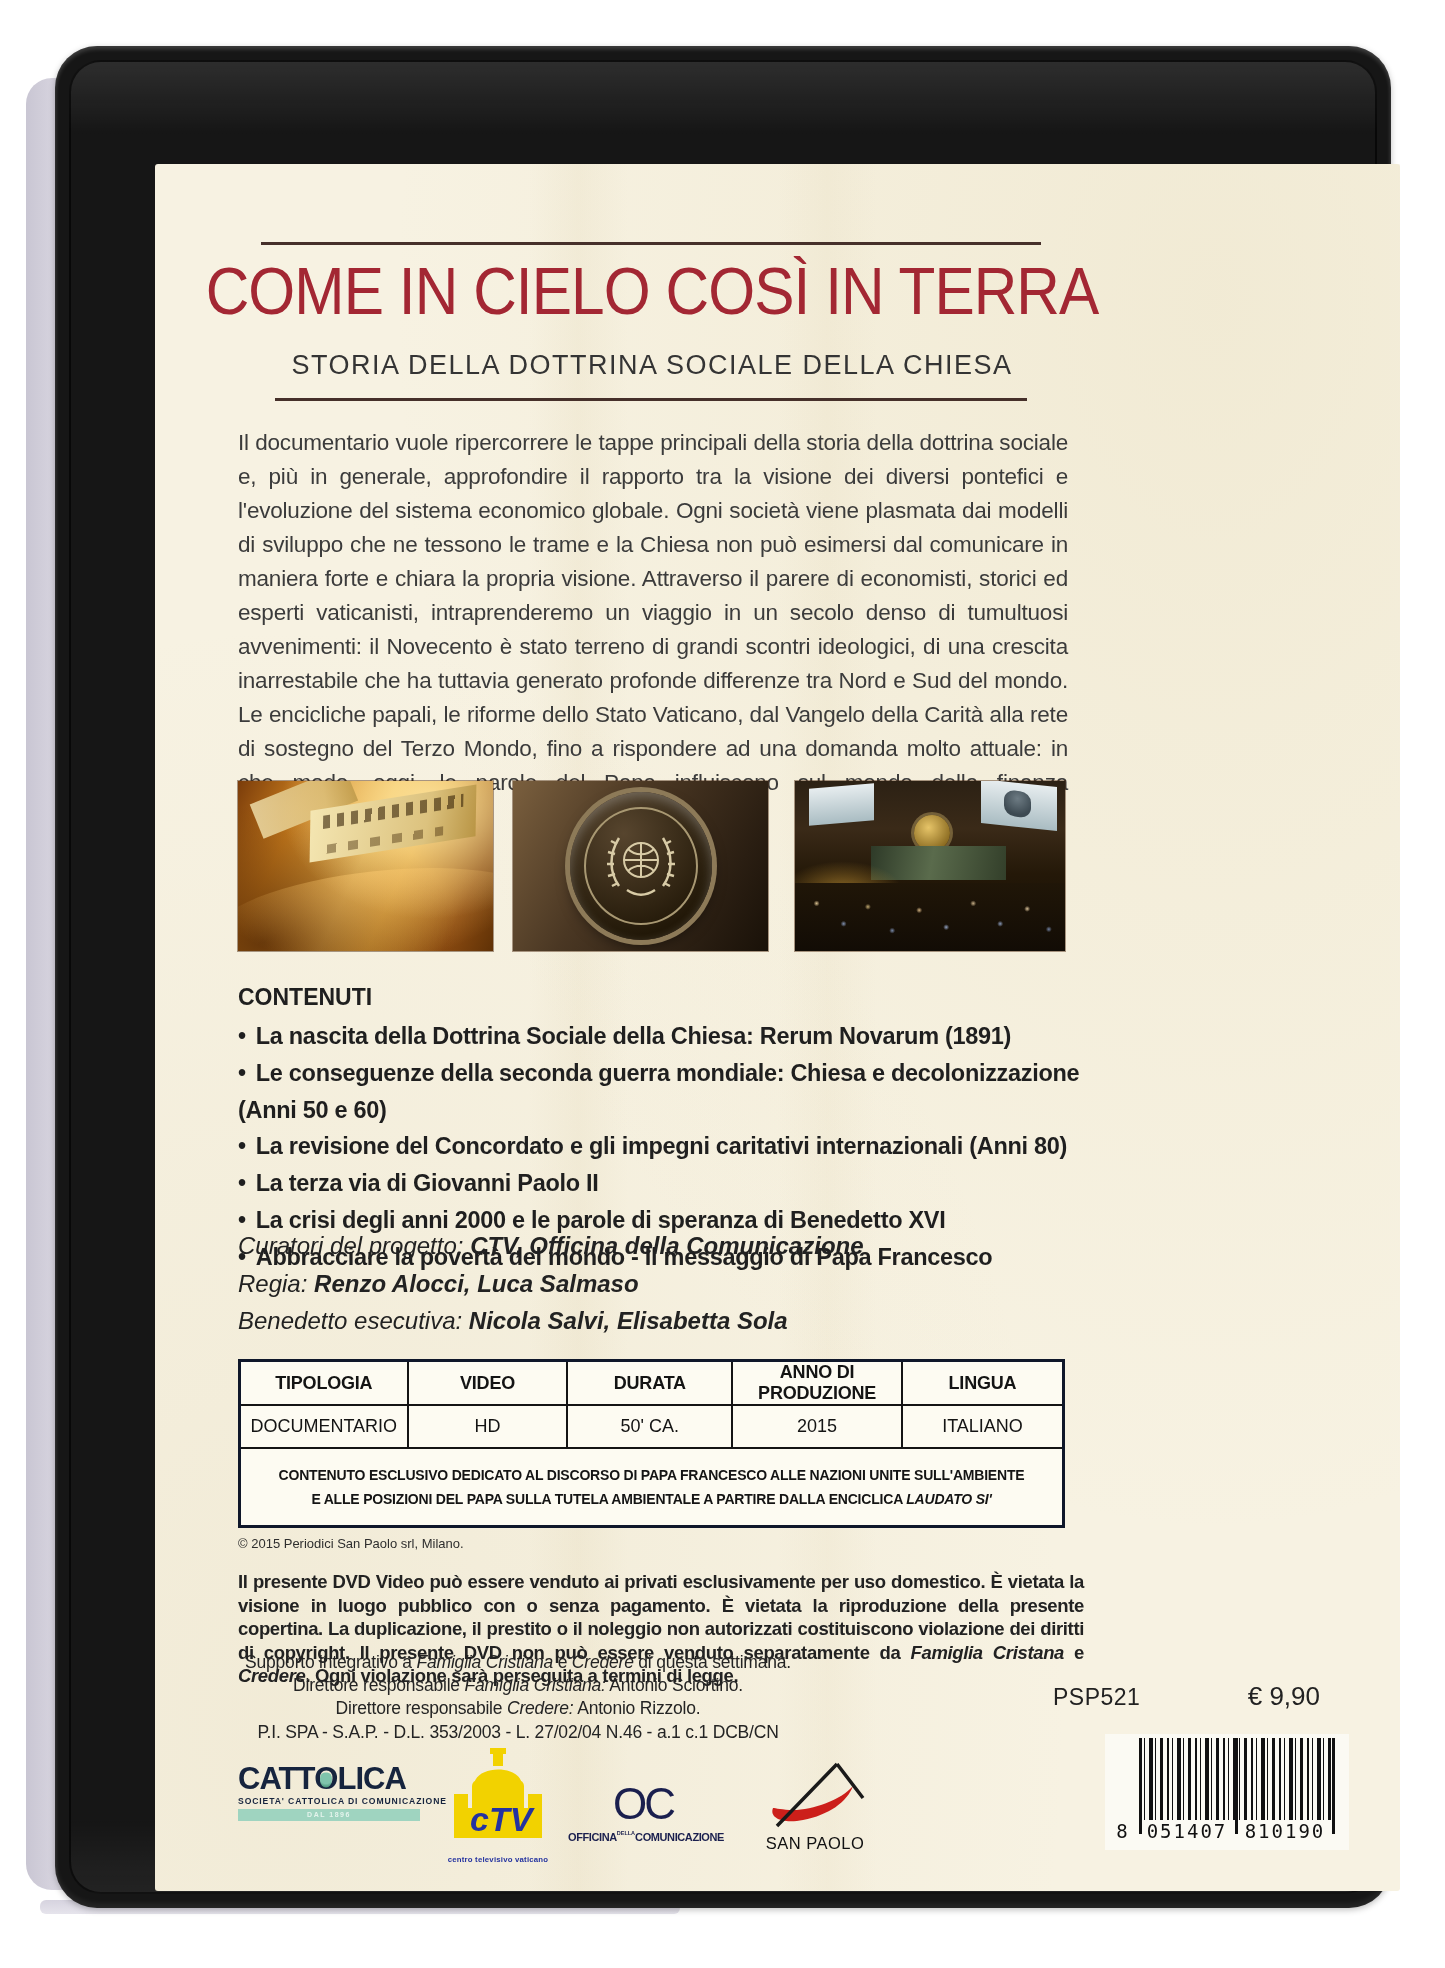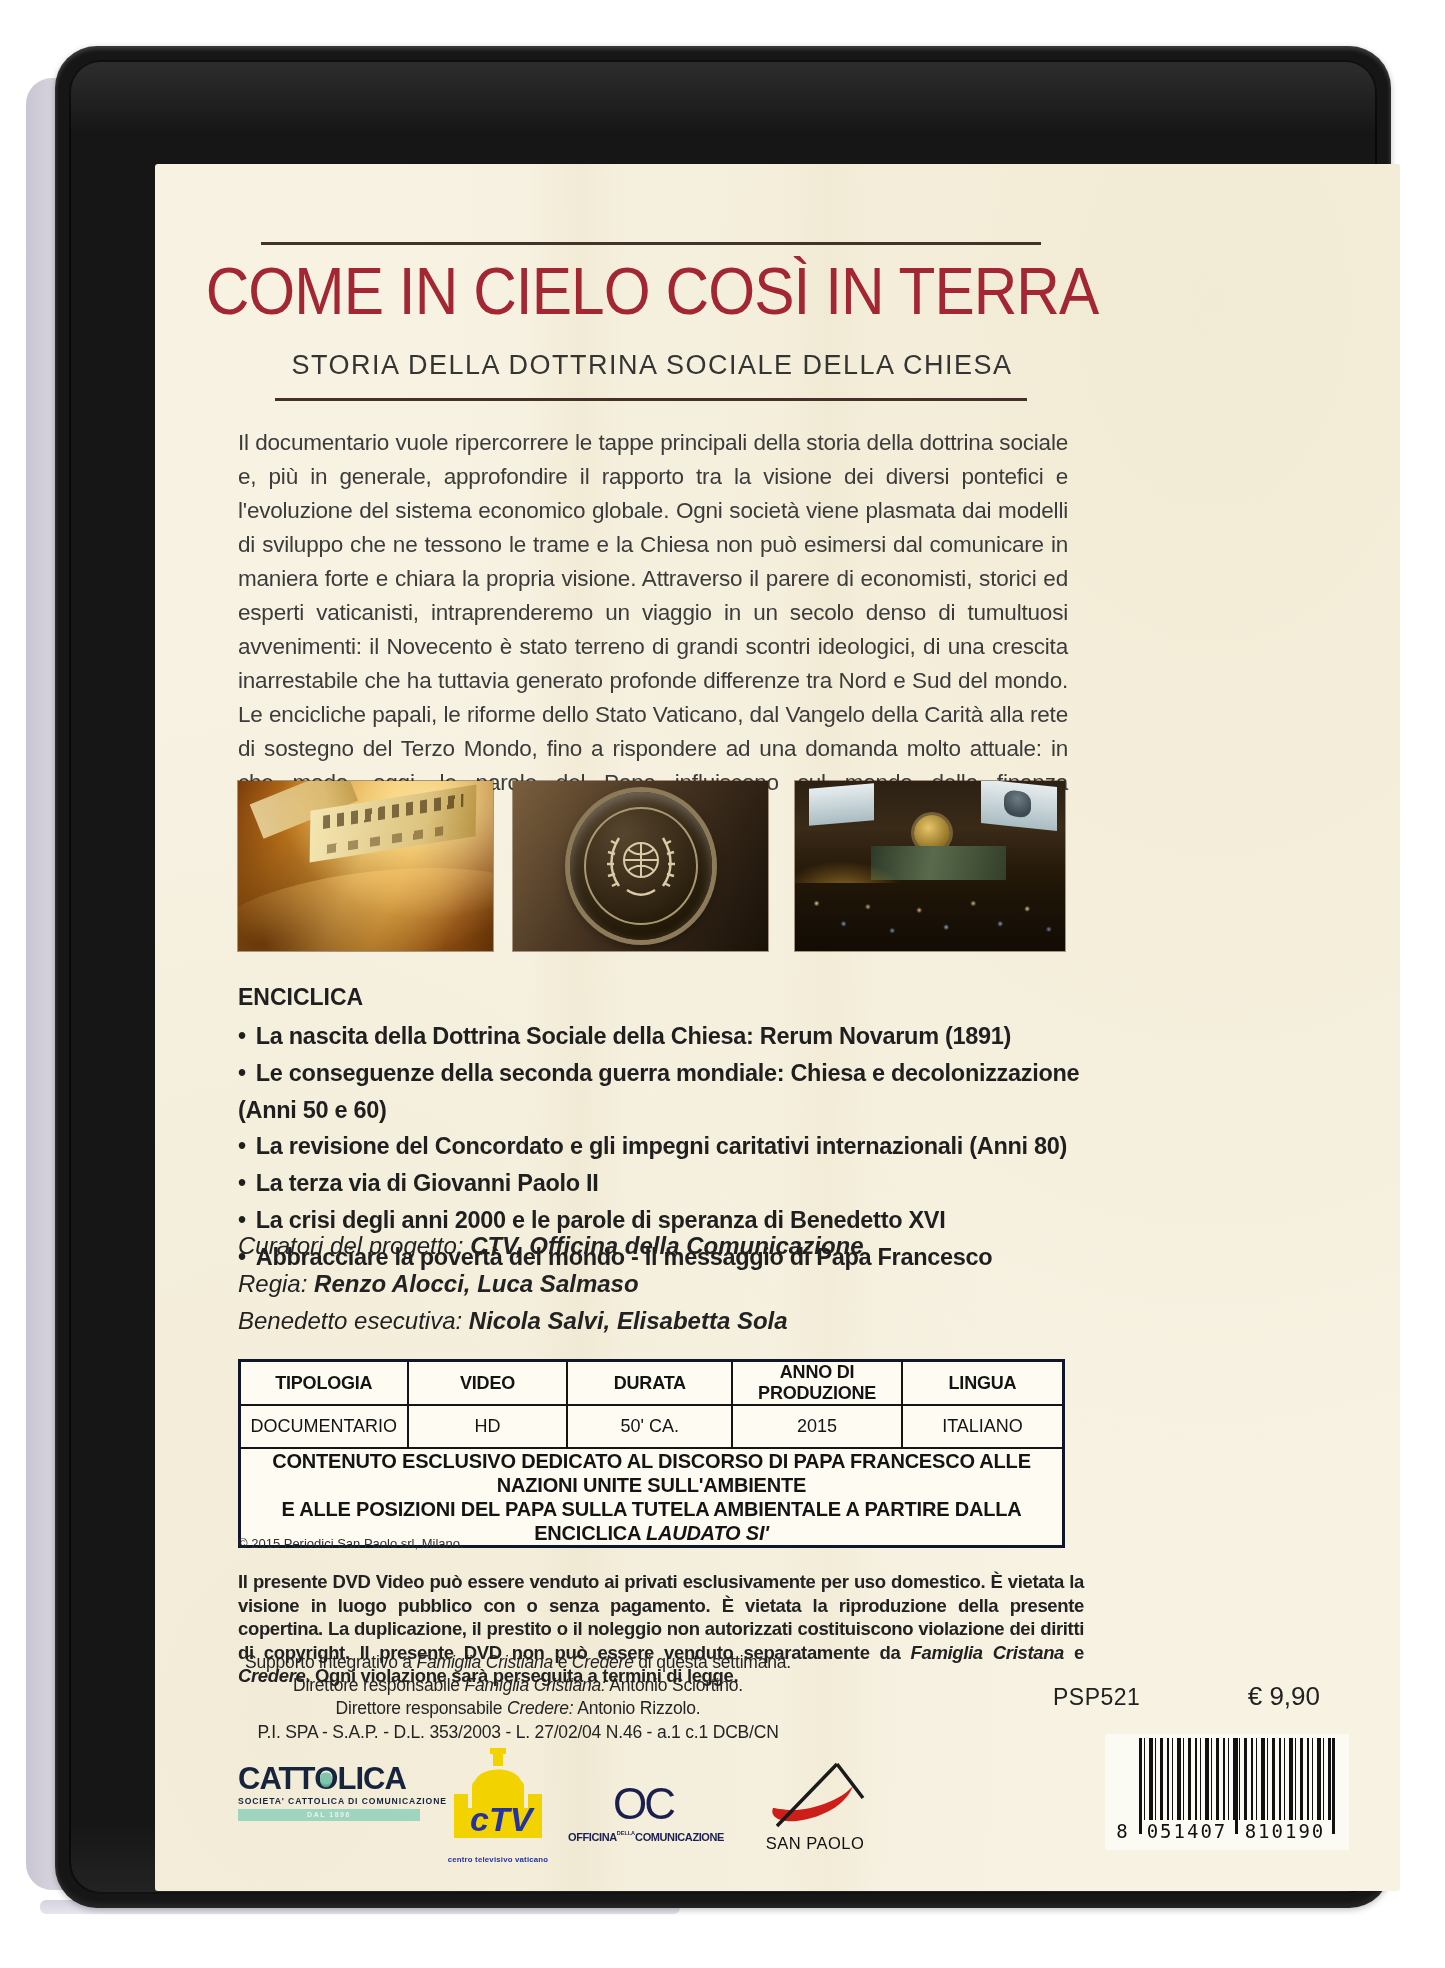--- a/index.html
+++ b/index.html
@@ -97,21 +97,21 @@
   .credit-line b{font-weight:700;}
   #credit-1{top:1068px;} #credit-2{top:1106px;} #credit-3{top:1143px;}
   
   #specs{position:absolute;left:83px;top:1195px;width:827px;border-collapse:collapse;
          border:3px solid #0f172a;background:#fdfbf2;}
   #specs td,#specs th{border:2px solid #141414;text-align:center;color:#141414;padding:0;}
   #specs th{font-size:18px;font-weight:700;height:33px;letter-spacing:-.2px;}
   #specs td.val{font-size:18px;font-weight:400;height:41px;}
   #specs td.extra-head{font-size:18.5px;font-weight:700;height:33px;
          background:linear-gradient(180deg,#dddcd6,#d2d1ca);}
-  #specs td.extra-body{font-size:20px;font-weight:700;height:76px;line-height:24px;letter-spacing:-.2px;}
+  #specs td.extra-body{font-size:14px;font-weight:700;height:76px;line-height:24px;letter-spacing:-.2px;}
   #specs td.extra-body i{font-style:italic;}
   
   #copyright{position:absolute;left:83px;top:1372px;font-size:13px;color:#2e2e2e;}
   #legal{position:absolute;left:83px;top:1406px;width:846px;font-size:18.5px;font-weight:700;
          line-height:23.6px;color:#222;text-align:justify;letter-spacing:-.35px;}
   #legal i{font-style:italic;}
   #colophon{position:absolute;left:83px;top:1487px;width:560px;font-size:17.5px;color:#242424;
          line-height:23.2px;letter-spacing:-.2px;text-align:center;}
   #colophon i{font-style:italic;}
   #code{position:absolute;left:898px;top:1520px;font-size:23px;color:#222;letter-spacing:.5px;}
@@ -191,21 +191,21 @@
       </div>
       <div class="photo" id="photo-hall">
         <div class="screen" id="screen-left"></div>
         <div class="screen" id="screen-right"></div>
         <div id="hall-emblem"></div>
         <div id="hall-dais"></div>
         <div id="hall-glow"></div>
         <div id="hall-crowd"></div>
       </div>
 
-      <div id="contents-heading">ENCICLICA</div>
+      <div id="contents-heading">CONTENUTI</div>
       <ul id="contents-list">
         <li>La nascita della Dottrina Sociale della Chiesa: Rerum Novarum (1891)</li>
         <li>Le conseguenze della seconda guerra mondiale: Chiesa e decolonizzazione (Anni 50 e 60)</li>
         <li>La revisione del Concordato e gli impegni caritativi internazionali (Anni 80)</li>
         <li>La terza via di Giovanni Paolo II</li>
         <li>La crisi degli anni 2000 e le parole di speranza di Benedetto XVI</li>
         <li>Abbracciare la povertà del mondo - Il messaggio di Papa Francesco</li>
       </ul>
 
       <div class="credit-line" id="credit-1"><span>Curatori del progetto: </span><b>CTV, Officina della Comunicazione</b></div>

